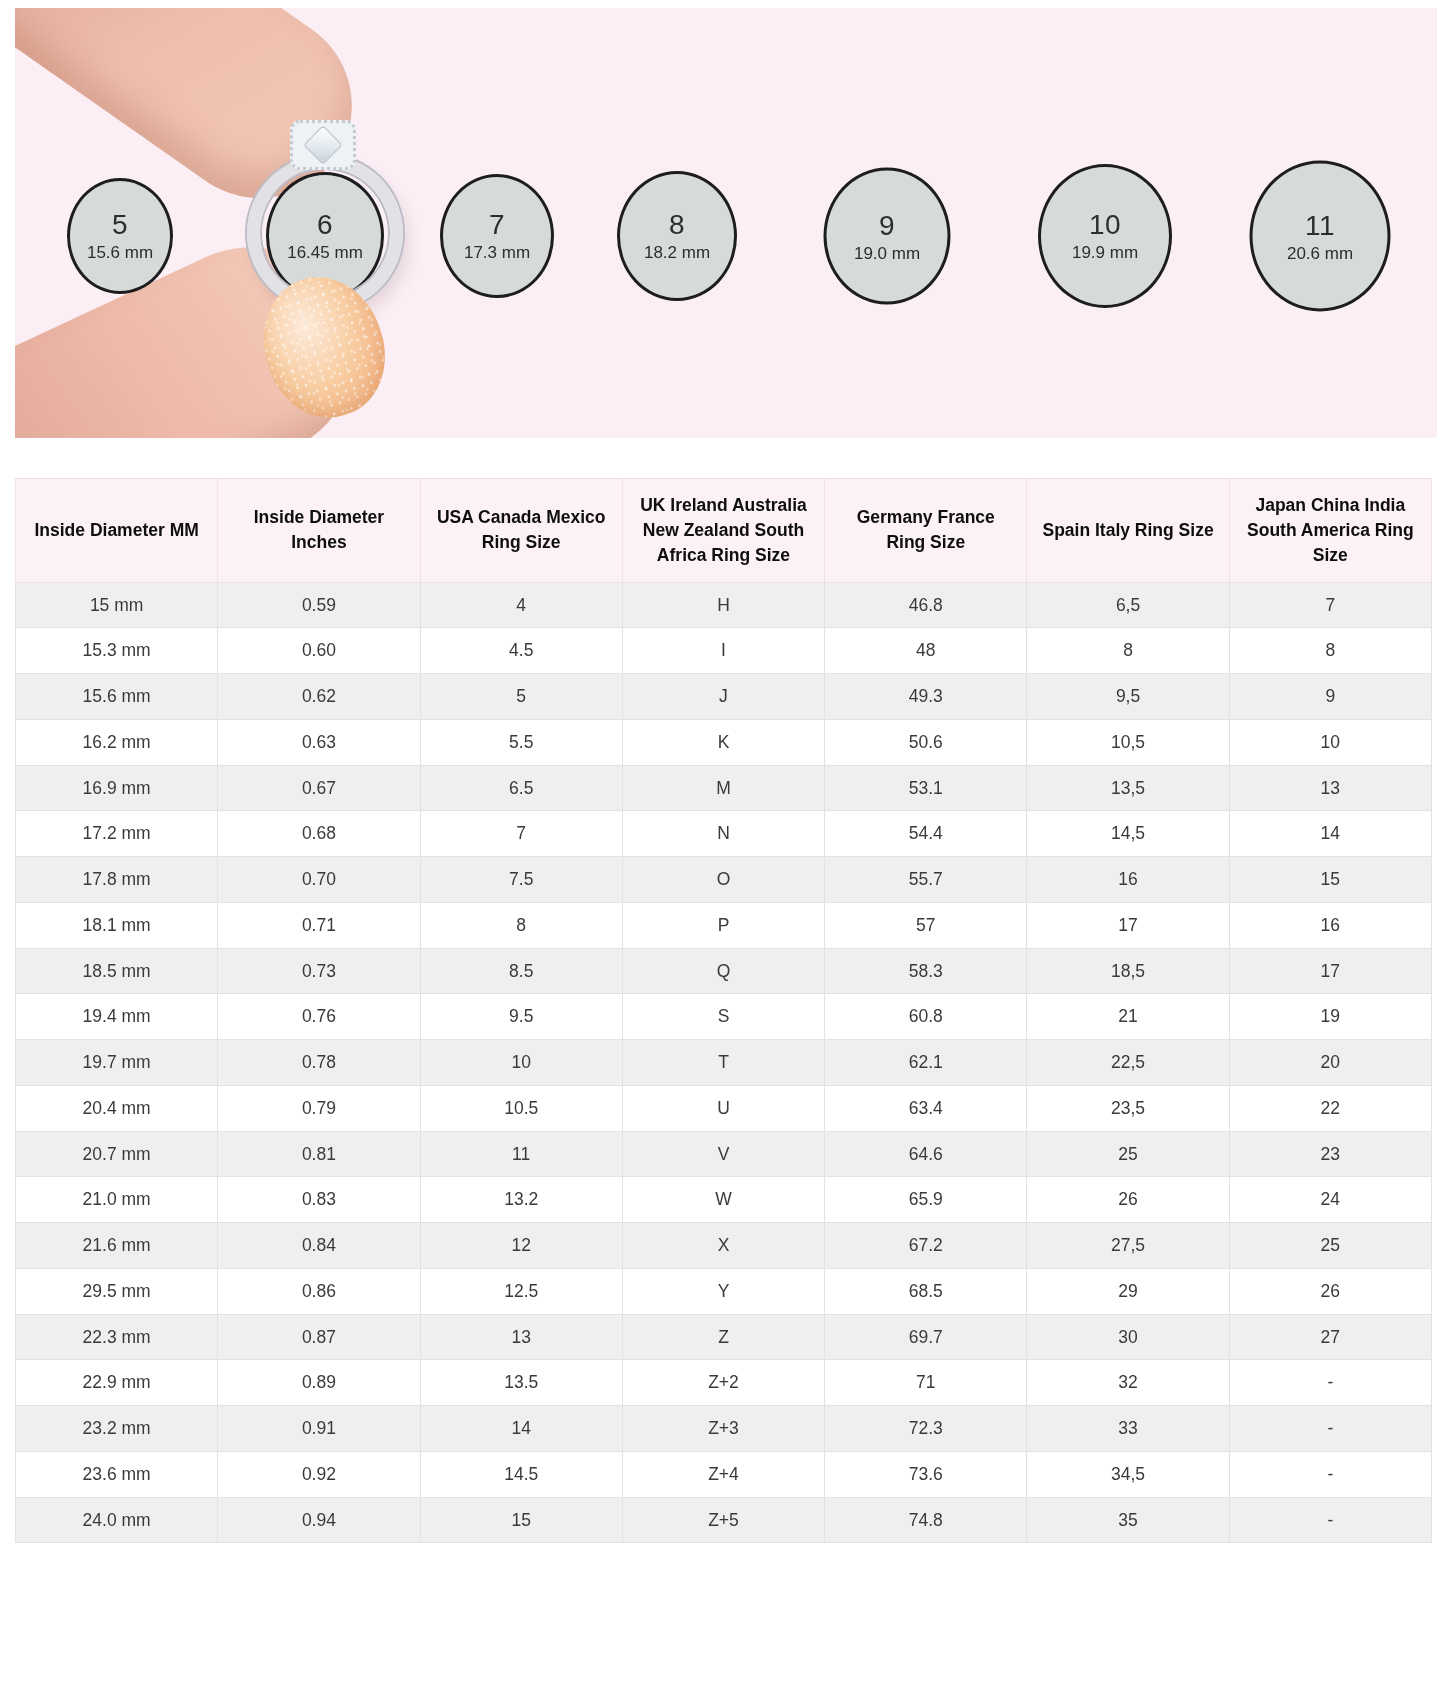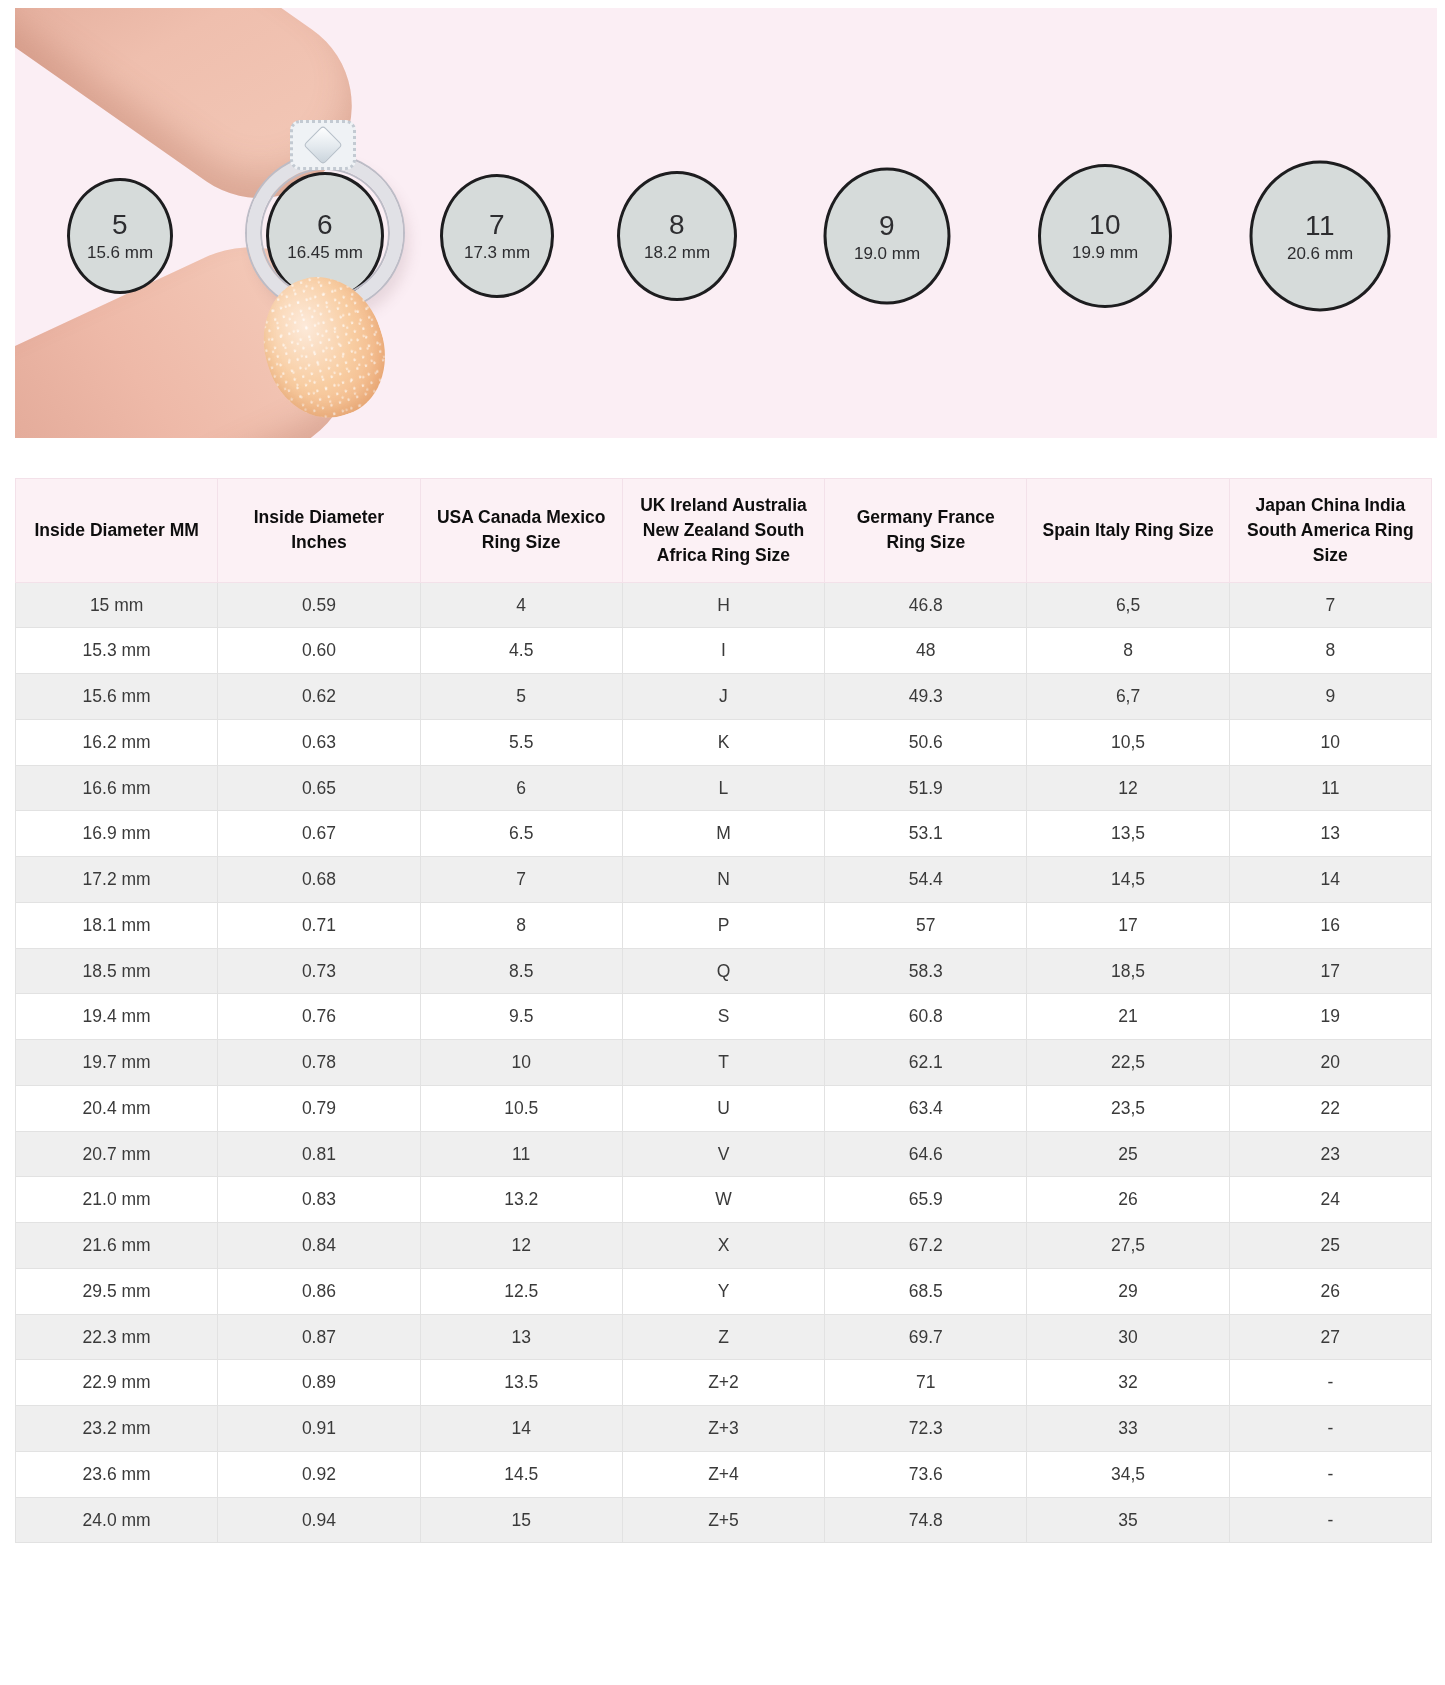--- a/index.html
+++ b/index.html
@@ -178,60 +178,60 @@
             <td>48</td>
             <td>8</td>
             <td>8</td>
           </tr>
           <tr>
             <td>15.6 mm</td>
             <td>0.62</td>
             <td>5</td>
             <td>J</td>
             <td>49.3</td>
-            <td>6,7</td>
+            <td>9,5</td>
             <td>9</td>
           </tr>
           <tr>
             <td>16.2 mm</td>
             <td>0.63</td>
             <td>5.5</td>
             <td>K</td>
             <td>50.6</td>
             <td>10,5</td>
             <td>10</td>
           </tr>
           <tr>
-            <td>16.6 mm</td>
-            <td>0.65</td>
-            <td>6</td>
-            <td>L</td>
-            <td>51.9</td>
-            <td>12</td>
-            <td>11</td>
-          </tr>
-          <tr>
             <td>16.9 mm</td>
             <td>0.67</td>
             <td>6.5</td>
             <td>M</td>
             <td>53.1</td>
             <td>13,5</td>
             <td>13</td>
           </tr>
           <tr>
             <td>17.2 mm</td>
             <td>0.68</td>
             <td>7</td>
             <td>N</td>
             <td>54.4</td>
             <td>14,5</td>
             <td>14</td>
           </tr>
           <tr>
+            <td>17.8 mm</td>
+            <td>0.70</td>
+            <td>7.5</td>
+            <td>O</td>
+            <td>55.7</td>
+            <td>16</td>
+            <td>15</td>
+          </tr>
+          <tr>
             <td>18.1 mm</td>
             <td>0.71</td>
             <td>8</td>
             <td>P</td>
             <td>57</td>
             <td>17</td>
             <td>16</td>
           </tr>
           <tr>
             <td>18.5 mm</td>

